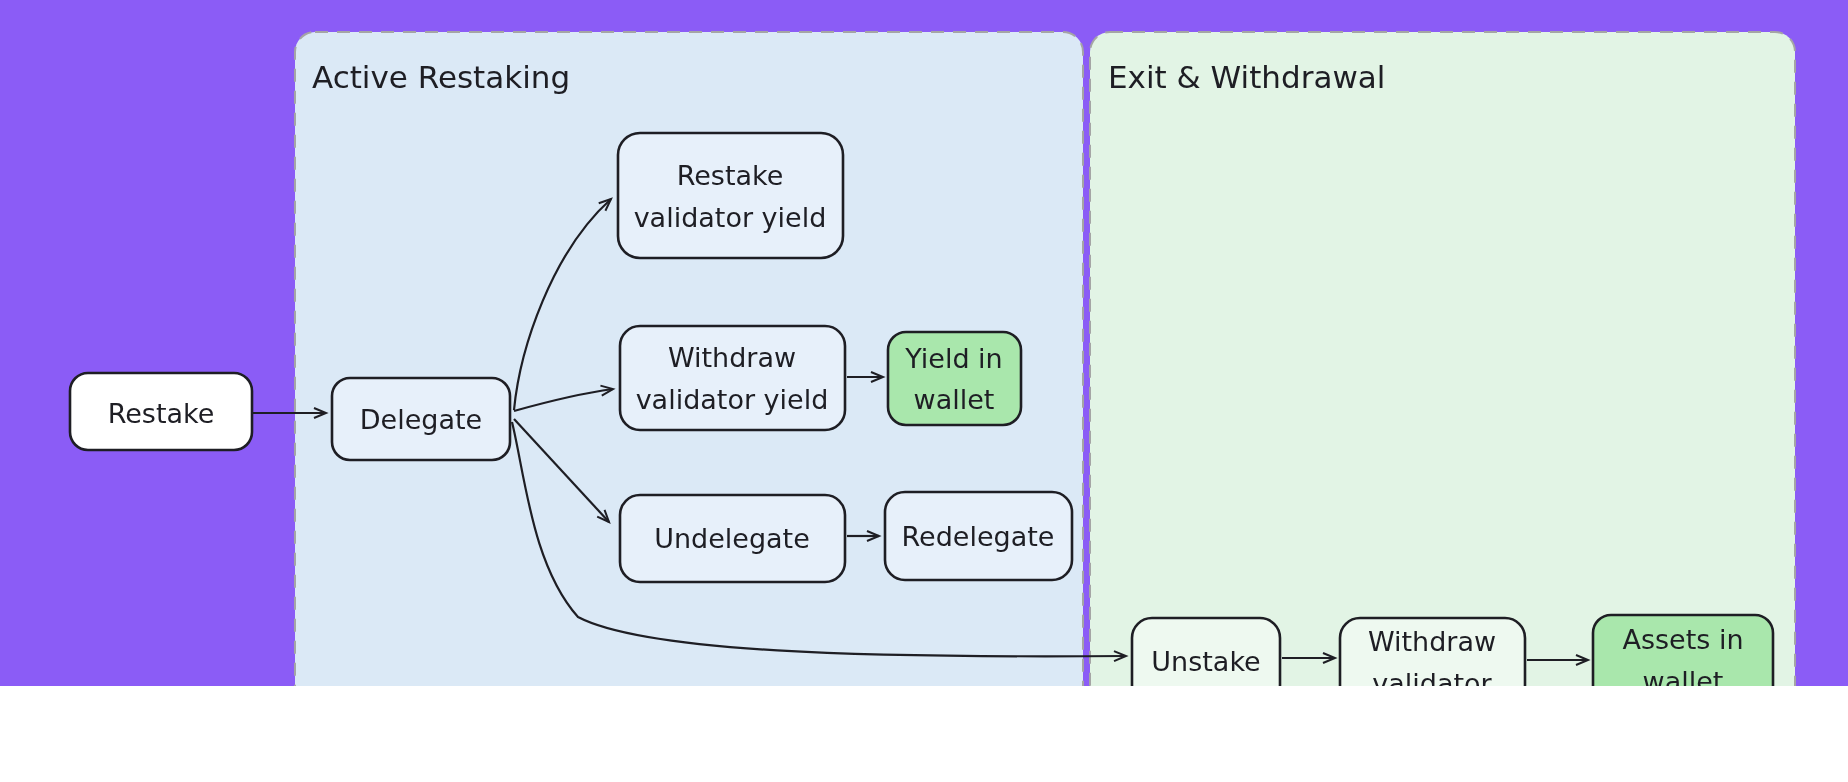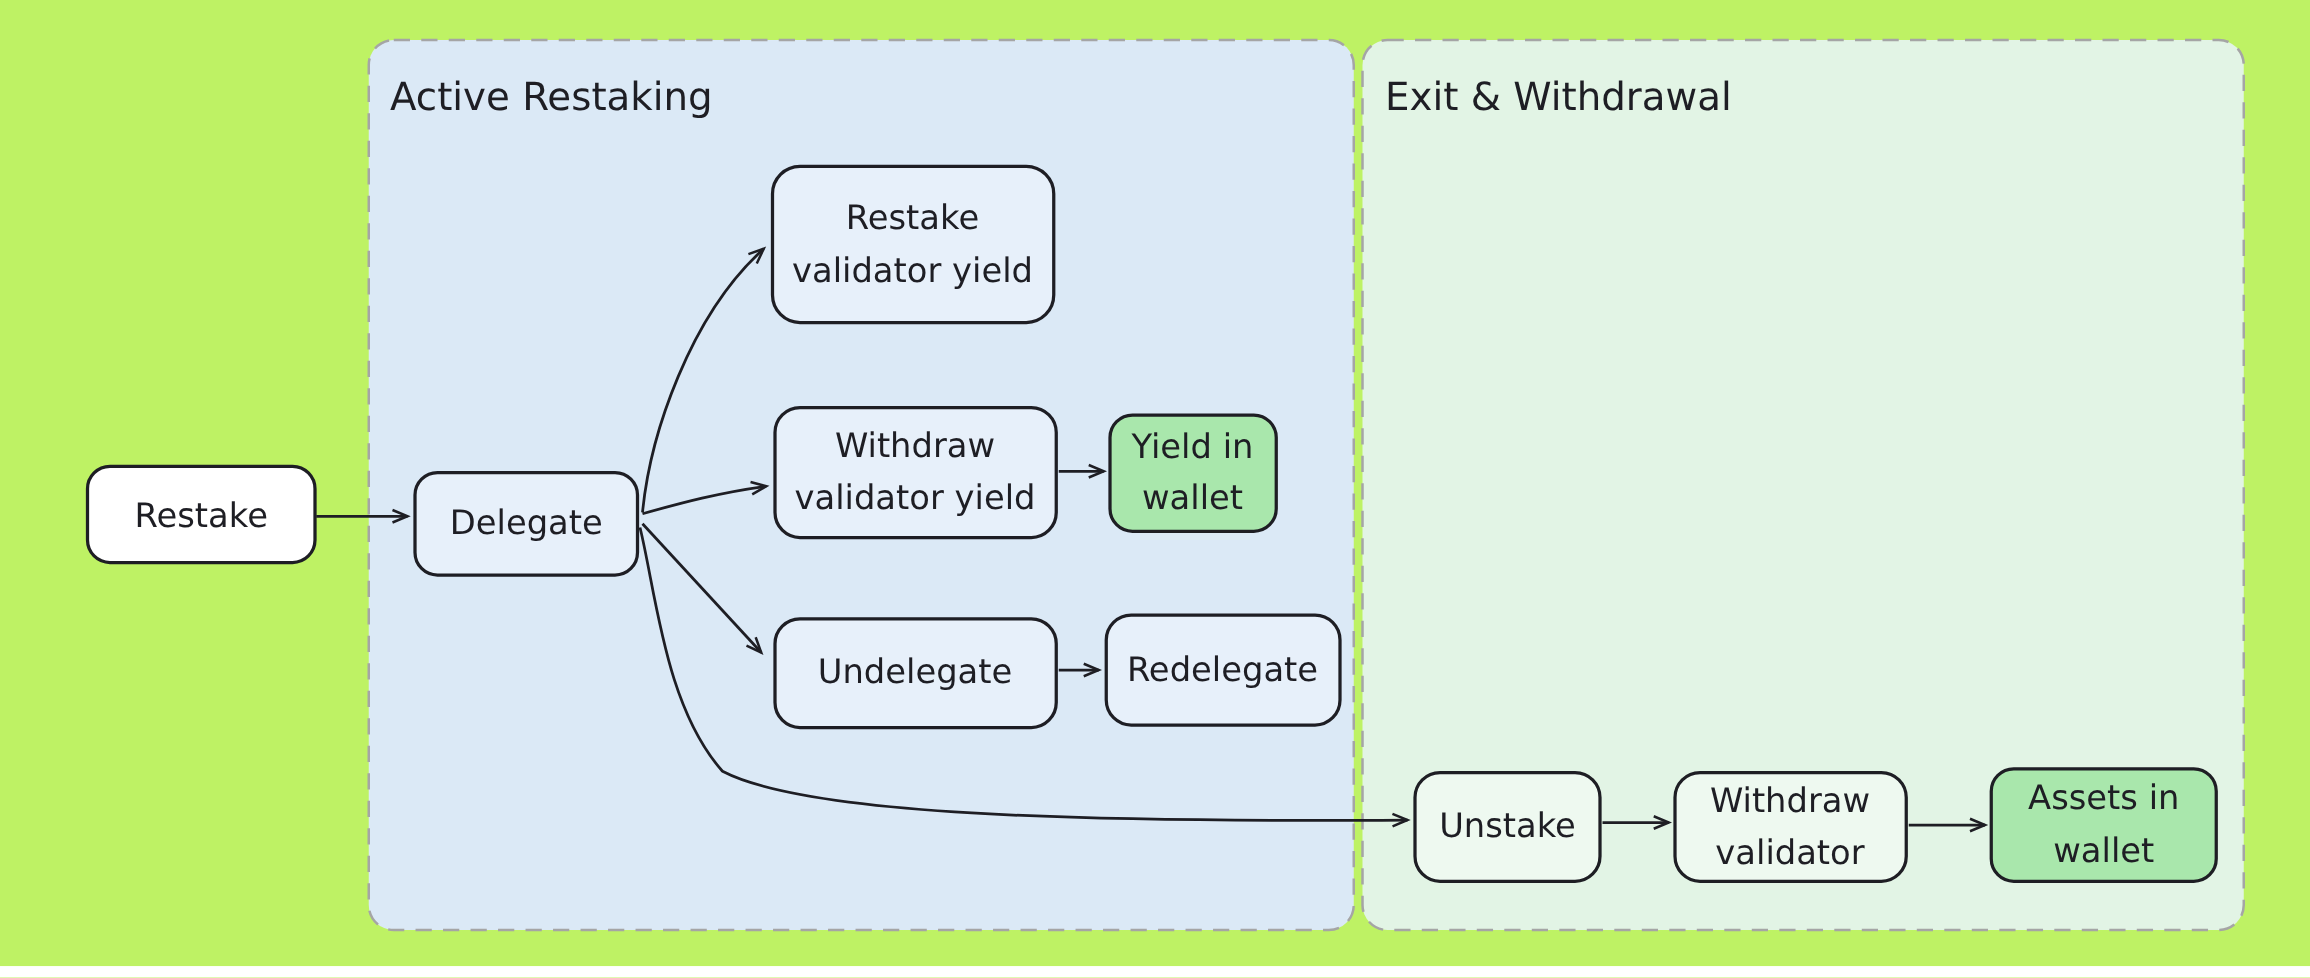--- a/index.html
+++ b/index.html
@@ -1,20 +1,20 @@
 <!DOCTYPE html>
 <html><head>
 <meta charset="utf-8">
 <style>
   html, body { margin: 0; padding: 0; background: #ffffff; }
   .stage {
     position: relative;
     width: 1848px;
-    height: 773px;
-    background: #bef264;
+    height: 686px;
+    background: #8b5cf6;
     overflow: hidden;
     font-family: "DejaVu Sans", sans-serif;
   }
   svg { display: block; }
   .grp {
     stroke: #a5a5a5;
     stroke-width: 2;
     stroke-dasharray: 13 9;
   }
   .grp-title {

